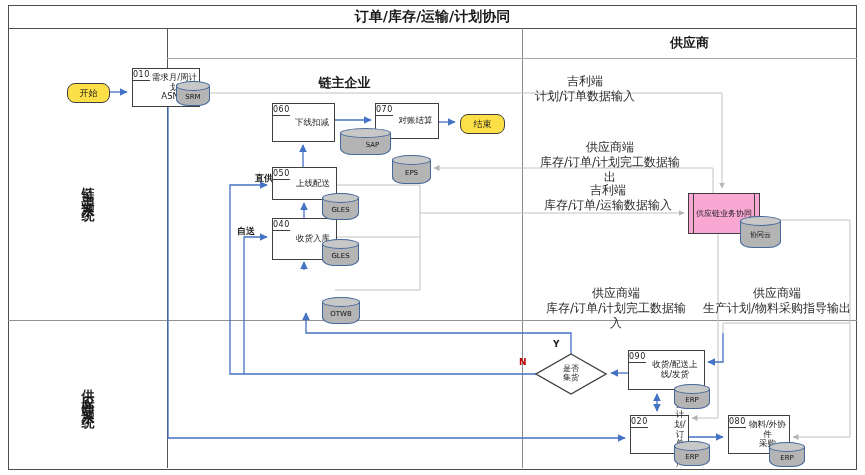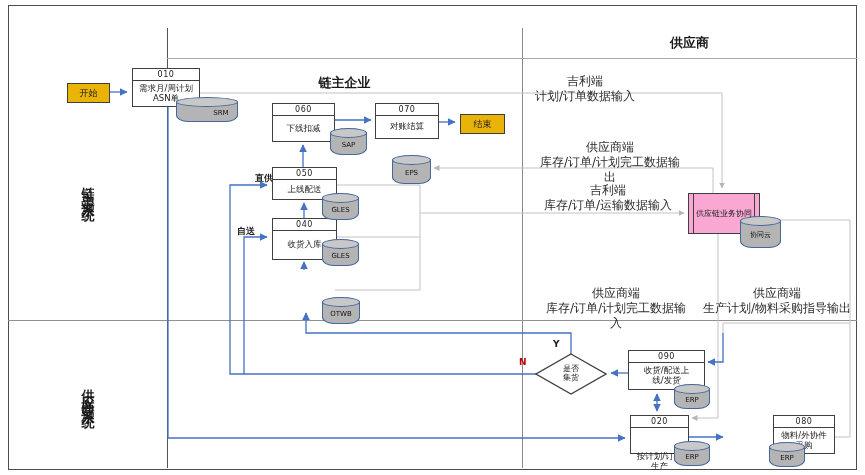--- a/index.html
+++ b/index.html
@@ -10,26 +10,26 @@
   .frame{left:8px;top:5px;width:847px;height:463px;border:1.4px solid #4d4d4d;z-index:0;}
   .titleband{left:8px;top:5px;width:849px;height:23px;border-bottom:1.4px solid #4d4d4d;
              display:flex;align-items:center;justify-content:center;font-size:14px;font-weight:700;z-index:1;}
   .colhead{top:28px;height:30px;display:flex;align-items:center;justify-content:center;
            font-size:13px;font-weight:600;z-index:1;}
   .vline{width:0;border-left:1.2px solid #555;z-index:1;}
   .hline{height:0;border-top:1px solid #a8a8a8;z-index:1;}
   .rowlabel{display:flex;align-items:center;justify-content:center;font-size:13px;font-weight:600;
             writing-mode:vertical-lr;text-orientation:upright;letter-spacing:5px;z-index:1;}
   
-  .box{background:#fff;border:1.3px solid #3f3f3f;z-index:3;display:flex;flex-direction:column;}
+  .box{background:#fff;border:1.3px solid #3f3f3f;z-index:3;display:flex;}
   .box .num{height:11px;line-height:11px;border-bottom:1.1px solid #3f3f3f;text-align:center;
             font-size:8px;letter-spacing:.5px;}
   .box .body{flex:1;display:flex;align-items:center;justify-content:center;text-align:center;
              font-size:8.5px;line-height:1.15;white-space:pre-line;}
-  .terminal{background:#eab308;border:1.3px solid #3f3f3f;border-radius:0;z-index:3;
+  .terminal{background:#fde047;border:1.3px solid #3f3f3f;border-radius:8px;z-index:3;
             display:flex;align-items:center;justify-content:center;font-size:9px;}
   .subproc{background:#f9a8d4;border:1.3px solid #3f3f3f;z-index:3;display:flex;align-items:center;
            justify-content:center;font-size:8px;}
   .subproc::before,.subproc::after{content:"";position:absolute;top:0;bottom:0;width:0;border-left:1.2px solid #3f3f3f;}
   .subproc::before{left:4px;} .subproc::after{right:4px;}
   .diamond{z-index:3;}
   .diamond .dtext{position:absolute;inset:0;display:flex;align-items:center;justify-content:center;
                   text-align:center;font-size:8px;line-height:1.1;white-space:pre-line;}
   .cyl{background:#b4b4b4;border:1.1px solid #44679c;border-radius:4px 4px 12px 12px/3px 3px 7px 7px;
        z-index:4;display:flex;align-items:center;justify-content:center;padding-top:3px;
@@ -42,20 +42,21 @@
   .yn{z-index:2;font-size:9px;font-weight:700;}
   .yes{color:#1a1a1a;} .no{color:#c00000;}
   svg.wires{position:absolute;left:0;top:0;z-index:2;pointer-events:none;}
 </style>
 </head>
 <body>
 
 <div id="stage">
 
   <div class="abs frame"></div>
+  <div class="abs titleband">订单/库存/运输/计划协同</div>
   <div class="abs colhead" style="left:167px;width:355px;margin-top:40px;">链主企业</div>
   <div class="abs colhead" style="left:522px;width:335px;">供应商</div>
   <div class="abs vline" style="left:167px;top:28px;height:440px;"></div>
   <div class="abs vline" style="left:522px;top:28px;height:440px;border-left-color:#8a8a8a;"></div>
   <div class="abs hline" style="left:167px;top:58px;width:690px;"></div>
   <div class="abs hline" style="left:8px;top:320px;width:849px;border-top-color:#909090;"></div>
   <div class="abs rowlabel" style="left:8px;top:58px;width:159px;height:262px;">链主端系统</div>
   <div class="abs rowlabel" style="left:8px;top:320px;width:159px;height:148px;">供应商端系统</div>
 
   <svg class="wires" width="865" height="475" viewBox="0 0 865 475">
@@ -124,40 +125,40 @@
   <div class="abs box" style="left:628px;top:350px;width:75px;height:38px;">
     <div class="num">090</div>
     <div class="body">收货/配送上
 线/发货</div>
   </div>
   <div class="abs box" style="left:630px;top:415px;width:57px;height:37px;gap:24px;">
     <div class="num">020</div>
     <div class="body">按计划/订单
 生产</div>
   </div>
-  <div class="abs box" style="left:728px;top:415px;width:60px;height:37px;margin-left:45px;">
+  <div class="abs box" style="left:728px;top:415px;width:60px;height:37px;">
     <div class="num">080</div>
     <div class="body">物料/外协件
 采购</div>
   </div>
 
   <div class="abs subproc" style="left:688px;top:193px;width:70px;height:39px;">供应链业务协同</div>
 
   <div class="abs diamond" style="left:535px;top:353px;width:72px;height:42px;">
     <svg width="72" height="42" viewBox="0 0 72 42">
       <polygon points="36,1 71,21 36,41 1,21" fill="#fff" stroke="#3f3f3f" stroke-width="1.3"></polygon>
     </svg>
     <div class="dtext">是否
 集货</div>
   </div>
   <div class="abs yn yes" style="left:553px;top:339px;">Y</div>
   <div class="abs yn no" style="left:519px;top:357px;">N</div>
 
-  <div class="abs cyl" style="left:176px;top:100px;width:32px;height:17px;padding-left:28px;">SRM</div>
-  <div class="abs cyl" style="left:330px;top:131px;width:35px;height:19px;">SAP</div>
+  <div class="abs cyl" style="left:176px;top:84px;width:32px;height:17px;">SRM</div>
+  <div class="abs cyl" style="left:340px;top:131px;width:35px;height:19px;padding-left:14px;">SAP</div>
   <div class="abs cyl" style="left:322px;top:196px;width:35px;height:19px;">GLES</div>
   <div class="abs cyl" style="left:322px;top:242px;width:35px;height:19px;">GLES</div>
   <div class="abs cyl" style="left:322px;top:300px;width:36px;height:19px;">OTWB</div>
   <div class="abs cyl" style="left:392px;top:158px;width:37px;height:21px;">EPS</div>
   <div class="abs cyl" style="left:740px;top:219px;width:39px;height:24px;">协同云</div>
   <div class="abs cyl" style="left:674px;top:387px;width:34px;height:17px;">ERP</div>
   <div class="abs cyl" style="left:674px;top:444px;width:34px;height:17px;">ERP</div>
   <div class="abs cyl" style="left:769px;top:445px;width:34px;height:17px;">ERP</div>
 
   <div class="abs branchlabel" style="left:244px;top:172px;margin-left:11px;">直供</div>

